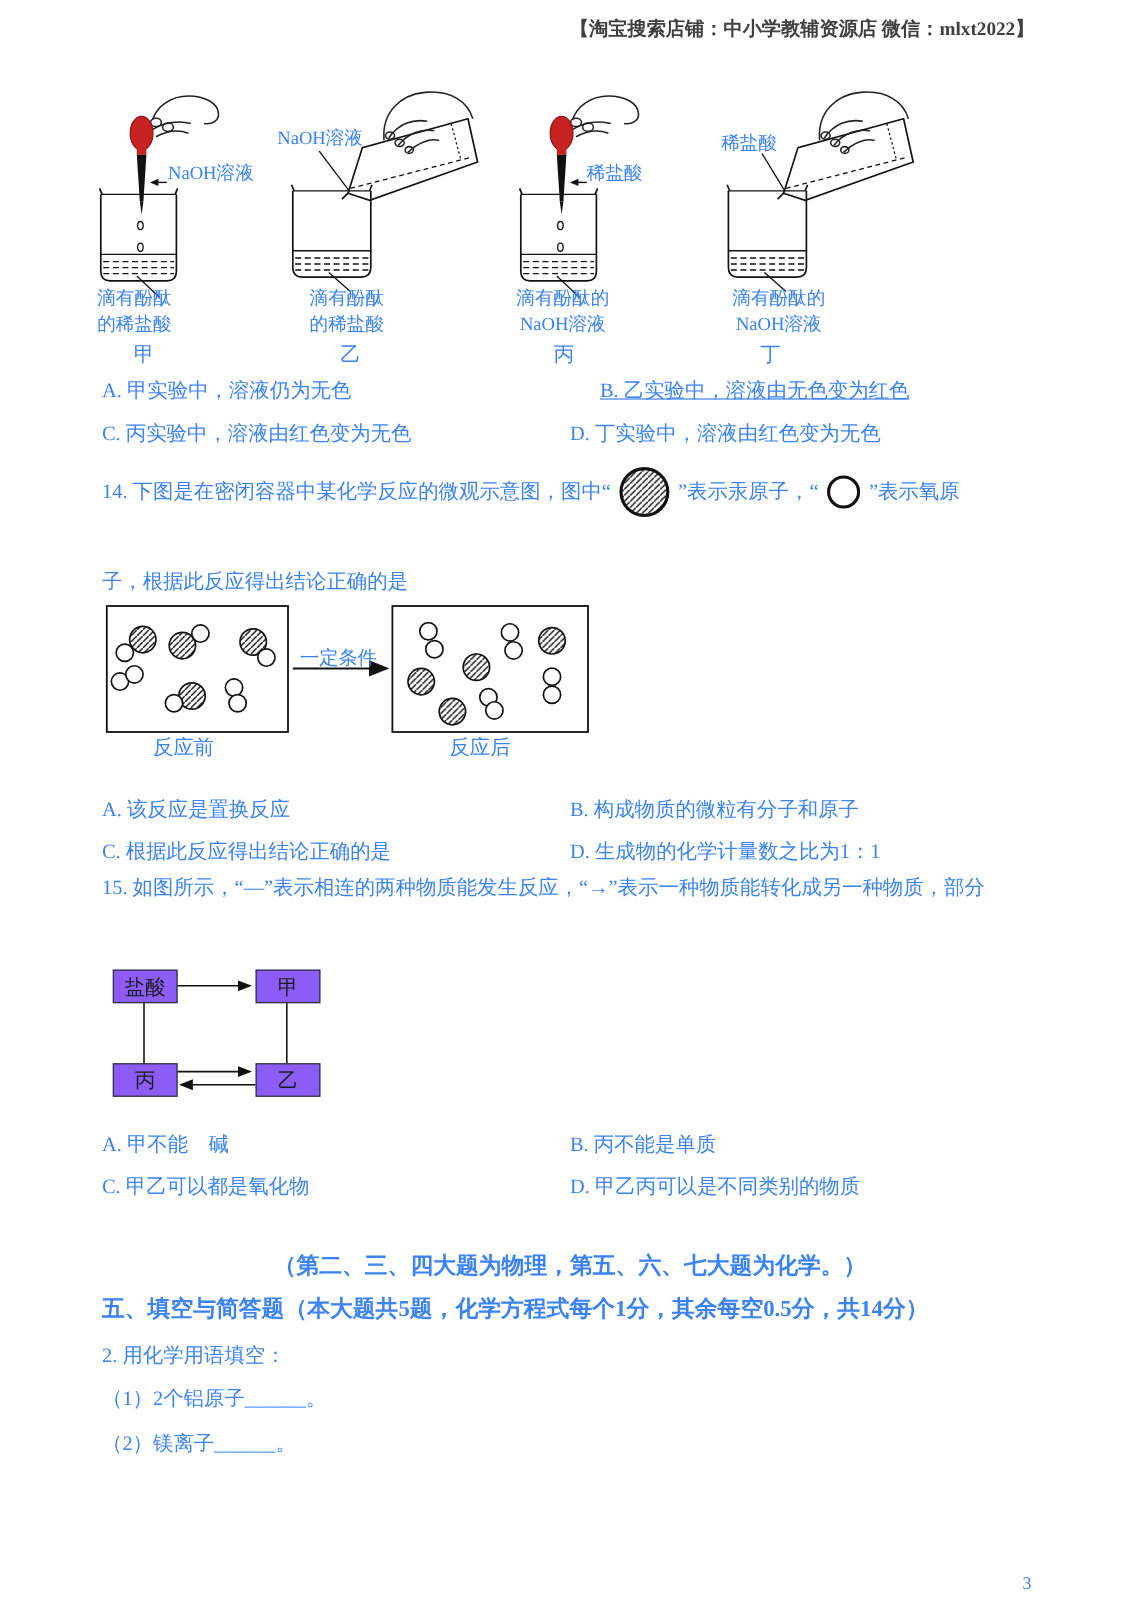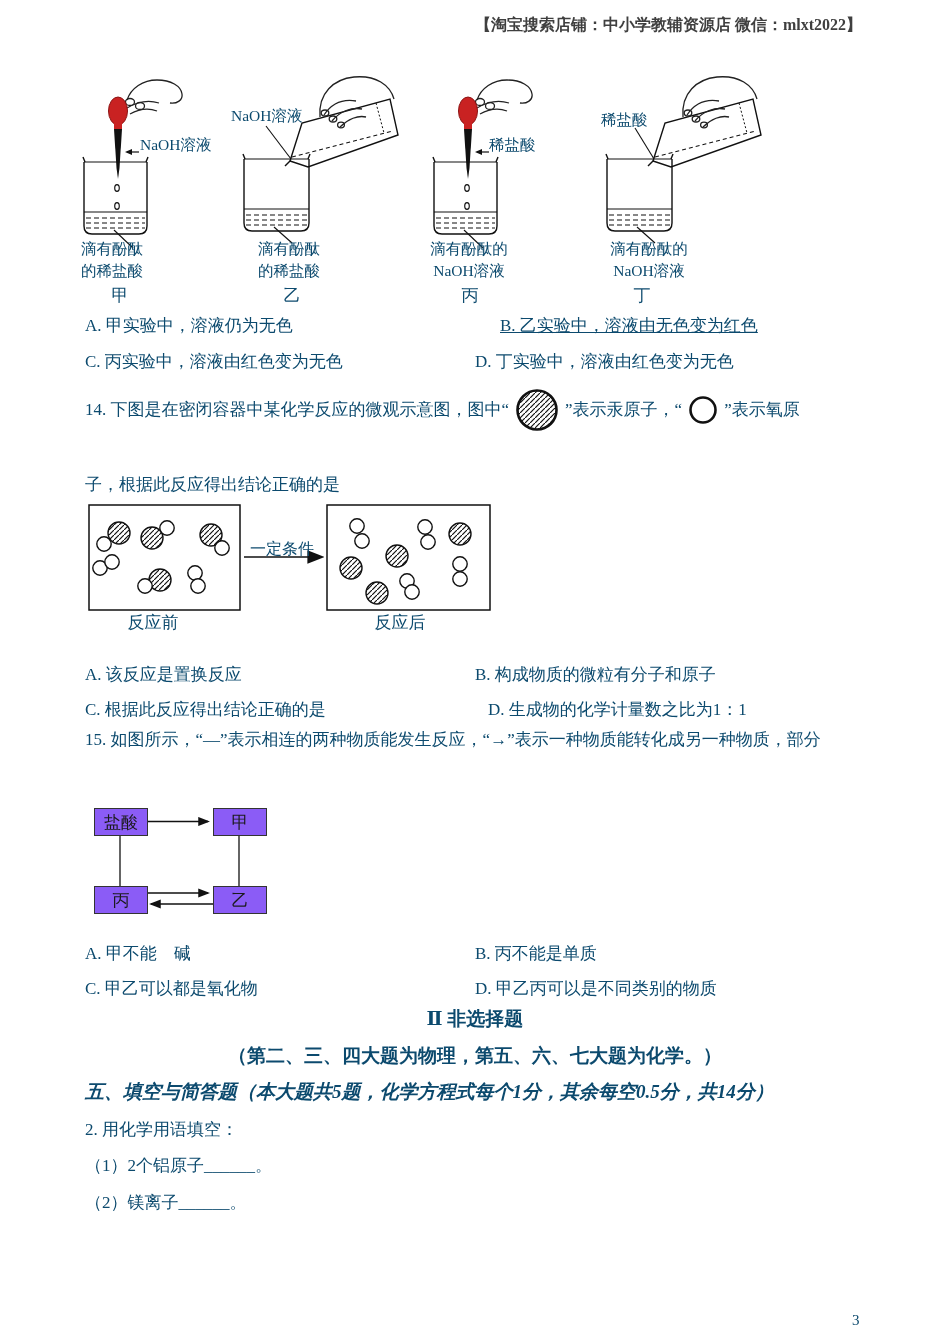--- a/index.html
+++ b/index.html
@@ -1,18 +1,18 @@
 <!DOCTYPE html>
 <html style="--bulb-red: #c92222;"><head>
 <meta charset="utf-8">
 <style>
   html,body{margin:0;padding:0;background:#ffffff;}
   .page{position:relative;width:950px;height:1344px;background:#ffffff;overflow:hidden;
         font-family:"Liberation Serif","DejaVu Serif",serif;color:#1a1a1a;}
-  .t{position:absolute;font-size:17px;line-height:1.35;white-space:nowrap;color:#0c4a6e;}
+  .t{position:absolute;font-size:17px;line-height:1.35;white-space:nowrap;color:#3b82f6;}
   .small{font-size:15.5px;}
   .cap{text-align:center;white-space:normal;line-height:22px;font-size:15.5px;}
   .bold{font-weight:700;}
   .ctr{text-align:center;white-space:nowrap;}
   .hdr{font-size:16px;font-weight:700;color:#3f3f3f;}
   svg{position:absolute;overflow:visible;}
   .stem14{display:flex;align-items:center;}
   .stem14 .inl{position:static;flex:0 0 auto;margin:0 6px;}
   .dbox{position:absolute;border:1.4px solid #333;background:#8b5cf6;
         display:flex;align-items:center;justify-content:center;font-size:17px;}
@@ -254,21 +254,21 @@
         <circle cx="85" cy="87" r="7.2" fill="#ffffff" stroke="#111" stroke-width="1.4"></circle>
       </g>
   </svg>
   <div class="t ctr" style="left:240px;top:538px;width:84px;font-size:16px;">一定条件</div>
   <div class="t ctr" style="left:113px;top:612px;width:80px;">反应前</div>
   <div class="t ctr" style="left:360px;top:612px;width:80px;">反应后</div>
 
   <div class="t" style="left:85px;top:664px;">A. 该反应是置换反应</div>
   <div class="t" style="left:475px;top:664px;">B. 构成物质的微粒有分子和原子</div>
   <div class="t" style="left:85px;top:699px;">C. 根据此反应得出结论正确的是</div>
-  <div class="t" style="left:475px;top:699px;margin-left:13px;">D. 生成物的化学计量数之比为1：1</div>
+  <div class="t" style="left:475px;top:699px;">D. 生成物的化学计量数之比为1：1</div>
 
   <div class="t" style="left:85px;top:729px;">15. 如图所示，“—”表示相连的两种物质能发生反应，“→”表示一种物质能转化成另一种物质，部分</div>
 
   <svg style="left:85px;top:803px;" width="200" height="115" viewBox="0 0 200 115">
     <defs>
       <marker id="ar15" markerWidth="9" markerHeight="7" refX="7.5" refY="3.5" orient="auto">
         <polygon points="0,0 9,3.5 0,7" fill="#111"></polygon>
       </marker>
     </defs>
     <line x1="61" y1="18.5" x2="123" y2="18.5" stroke="#111" stroke-width="1.3" marker-end="url(#ar15)"></line>
@@ -280,22 +280,21 @@
   <div class="dbox" style="left:94px;top:808px;width:52px;height:26px;">盐酸</div>
   <div class="dbox" style="left:213px;top:808px;width:52px;height:26px;">甲</div>
   <div class="dbox" style="left:94px;top:886px;width:52px;height:26px;">丙</div>
   <div class="dbox" style="left:213px;top:886px;width:52px;height:26px;">乙</div>
 
   <div class="t" style="left:85px;top:943px;">A. 甲不能　碱</div>
   <div class="t" style="left:475px;top:943px;">B. 丙不能是单质</div>
   <div class="t" style="left:85px;top:978px;">C. 甲乙可以都是氧化物</div>
   <div class="t" style="left:475px;top:978px;">D. 甲乙丙可以是不同类别的物质</div>
 
-  <div class="t bold ctr" style="left:0;top:1006px;width:950px;font-size:19px;">Ⅱ 非选择题</div>
   <div class="t bold ctr" style="left:0;top:1043px;width:950px;font-size:19px;">（第二、三、四大题为物理，第五、六、七大题为化学。）</div>
-  <div class="t bold" style="left:85px;top:1079px;font-size:19px;font-style:italic;">五、填空与简答题（本大题共5题，化学方程式每个1分，其余每空0.5分，共14分）</div>
+  <div class="t bold" style="left:85px;top:1079px;font-size:19px;">五、填空与简答题（本大题共5题，化学方程式每个1分，其余每空0.5分，共14分）</div>
 
   <div class="t" style="left:85px;top:1119px;">2. 用化学用语填空：</div>
   <div class="t" style="left:85px;top:1155px;">（1）2个铝原子______。</div>
   <div class="t" style="left:85px;top:1192px;">（2）镁离子______。</div>
 
   <div class="t" style="left:852px;top:1310px;font-size:15px;">3</div>
 </div>
 
 </body></html>

